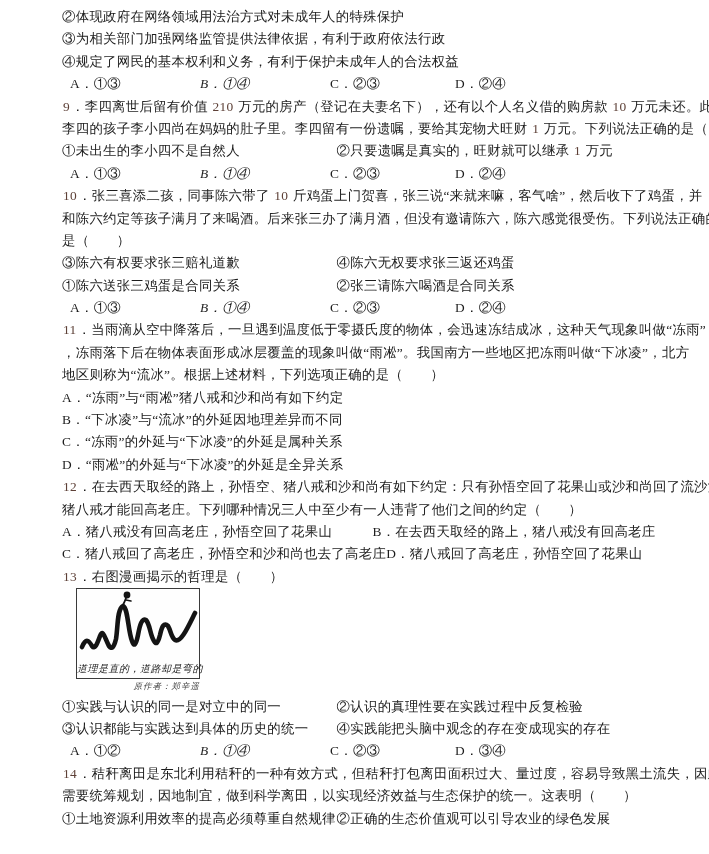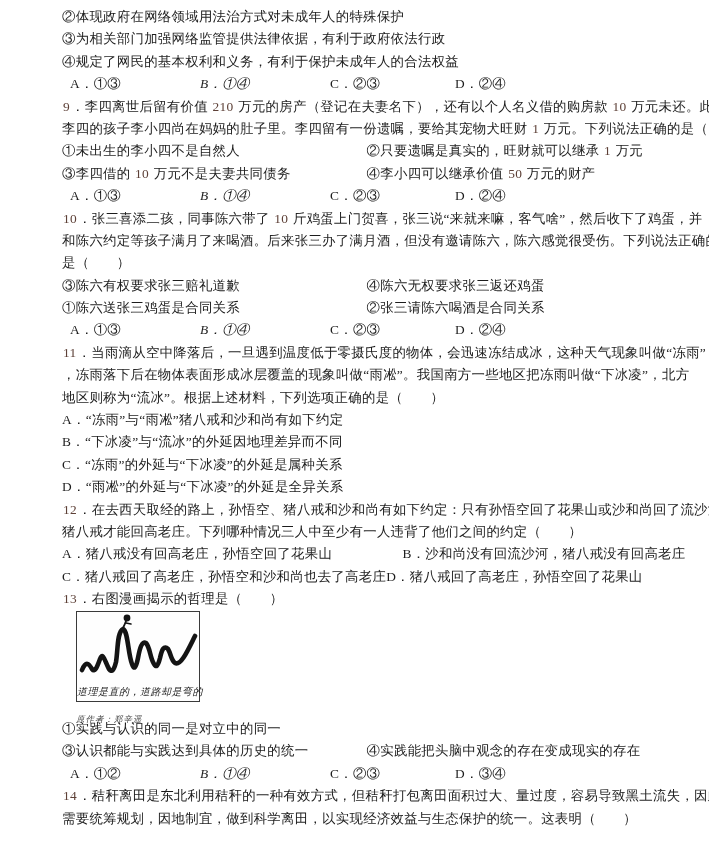--- a/index.html
+++ b/index.html
@@ -17,21 +17,21 @@
   }
   .ln{
     font-size:13.4px;
     line-height:22.4px;
     height:22.4px;
     white-space:nowrap;
     letter-spacing:0.3px;
   }
   .cols{display:flex;}
   .cols .c1{width:46%;flex:none;}
-  .cols .c2{flex:1;margin-left:30px;}
+  .cols .c2{flex:1;}
   .cols.wide .c1{width:52%;}
   .abcd{display:flex;padding-left:8px;}
   .abcd span{flex:none;}
   .abcd .a{width:130px;}
   .abcd .b{width:130px;font-style:italic;}
   .abcd .c{width:125px;}
   .abcd .d{width:auto;}
   .cd-line span.dpart{}
   .num{color:#5d4037;padding:0 1px;}
   
@@ -48,28 +48,27 @@
     position:absolute;left:0;right:0;bottom:2px;
     font-size:10px;
     font-style:italic;
     letter-spacing:0.5px;
     text-align:center;
     white-space:nowrap;
     color:#222;
   }
   .cartoon-credit{
     width:124px;
-    text-align:left;
+    text-align:right;
     font-size:8.5px;
     font-style:italic;
     color:#444;
     line-height:15px;
     letter-spacing:1px;
     white-space:nowrap;
-    margin-top:10px;
   }
 </style>
 </head>
 <body>
 
 <div class="page">
 
   <div class="ln wrapnum">②体现政府在网络领域用法治方式对未成年人的特殊保护</div>
   <div class="ln wrapnum">③为相关部门加强网络监管提供法律依据，有利于政府依法行政</div>
   <div class="ln wrapnum">④规定了网民的基本权利和义务，有利于保护未成年人的合法权益</div>
@@ -78,24 +77,20 @@
     <span class="b">B．①④</span>
     <span class="c">C．②③</span>
     <span class="d">D．②④</span>
   </div>
 
   <div class="ln wrapnum"><span class="num">9</span>．李四离世后留有价值 <span class="num">210</span> 万元的房产（登记在夫妻名下），还有以个人名义借的购房款 <span class="num">10</span> 万元未还。此时，</div>
   <div class="ln wrapnum">李四的孩子李小四尚在妈妈的肚子里。李四留有一份遗嘱，要给其宠物犬旺财 <span class="num">1</span> 万元。下列说法正确的是（　　）</div>
   <div class="ln cols">
     <span class="c1 wrapnum">①未出生的李小四不是自然人</span>
     <span class="c2 wrapnum">②只要遗嘱是真实的，旺财就可以继承 <span class="num">1</span> 万元</span>
-  </div>
-  <div class="ln cols">
-    <span class="c1 wrapnum">③李四借的 <span class="num">10</span> 万元不是夫妻共同债务</span>
-    <span class="c2 wrapnum">④李小四可以继承价值 <span class="num">50</span> 万元的财产</span>
   </div>
   <div class="ln abcd">
     <span class="a">A．①③</span>
     <span class="b">B．①④</span>
     <span class="c">C．②③</span>
     <span class="d">D．②④</span>
   </div>
 
   <div class="ln wrapnum"><span class="num">10</span>．张三喜添二孩，同事陈六带了 <span class="num">10</span> 斤鸡蛋上门贺喜，张三说“来就来嘛，客气啥”，然后收下了鸡蛋，并</div>
   <div class="ln wrapnum">和陈六约定等孩子满月了来喝酒。后来张三办了满月酒，但没有邀请陈六，陈六感觉很受伤。下列说法正确的</div>
@@ -120,21 +115,21 @@
   <div class="ln wrapnum">地区则称为“流冰”。根据上述材料，下列选项正确的是（　　）</div>
   <div class="ln">A．“冻雨”与“雨凇”猪八戒和沙和尚有如下约定</div>
   <div class="ln">B．“下冰凌”与“流冰”的外延因地理差异而不同</div>
   <div class="ln">C．“冻雨”的外延与“下冰凌”的外延是属种关系</div>
   <div class="ln">D．“雨凇”的外延与“下冰凌”的外延是全异关系</div>
 
   <div class="ln wrapnum"><span class="num">12</span>．在去西天取经的路上，孙悟空、猪八戒和沙和尚有如下约定：只有孙悟空回了花果山或沙和尚回了流沙河，</div>
   <div class="ln wrapnum">猪八戒才能回高老庄。下列哪种情况三人中至少有一人违背了他们之间的约定（　　）</div>
   <div class="ln cols wide">
     <span class="c1">A．猪八戒没有回高老庄，孙悟空回了花果山</span>
-    <span class="c2">B．沙和尚没有回流沙河，猪八戒没有回高老庄</span>
+    <span class="c2">B．在去西天取经的路上，猪八戒没有回高老庄</span>
   </div>
   <div class="ln cd-line">
     <span>C．猪八戒回了高老庄，孙悟空和沙和尚也去了高老庄</span><span class="dpart">D．猪八戒回了高老庄，孙悟空回了花果山</span>
   </div>
 
   <div class="ln wrapnum"><span class="num">13</span>．右图漫画揭示的哲理是（　　）</div>
 
   <div class="cartoon-wrap">
     <div class="cartoon-box">
       <svg width="121" height="70" viewBox="0 0 121 70">
@@ -145,28 +140,33 @@
           <path d="M49,11 L54,12" fill="none" stroke="#141414" stroke-width="1.5" stroke-linecap="round"></path>
         </g>
       </svg>
       <div class="cartoon-caption">道理是直的，道路却是弯的</div>
     </div>
     <div class="cartoon-credit">原作者：郑辛遥</div>
   </div>
 
   <div class="ln cols">
     <span class="c1">①实践与认识的同一是对立中的同一</span>
+    <span class="c2">②认识的真理性要在实践过程中反复检验</span>
   </div>
   <div class="ln cols">
     <span class="c1">③认识都能与实践达到具体的历史的统一</span>
     <span class="c2">④实践能把头脑中观念的存在变成现实的存在</span>
   </div>
   <div class="ln abcd">
     <span class="a">A．①②</span>
     <span class="b">B．①④</span>
     <span class="c">C．②③</span>
     <span class="d">D．③④</span>
   </div>
 
   <div class="ln wrapnum"><span class="num">14</span>．秸秆离田是东北利用秸秆的一种有效方式，但秸秆打包离田面积过大、量过度，容易导致黑土流失，因此</div>
   <div class="ln wrapnum">需要统筹规划，因地制宜，做到科学离田，以实现经济效益与生态保护的统一。这表明（　　）</div>
+  <div class="ln cols">
+    <span class="c1">①土地资源利用效率的提高必须尊重自然规律</span>
+    <span class="c2">②正确的生态价值观可以引导农业的绿色发展</span>
+  </div>
 
 </div>
 
 </body></html>

